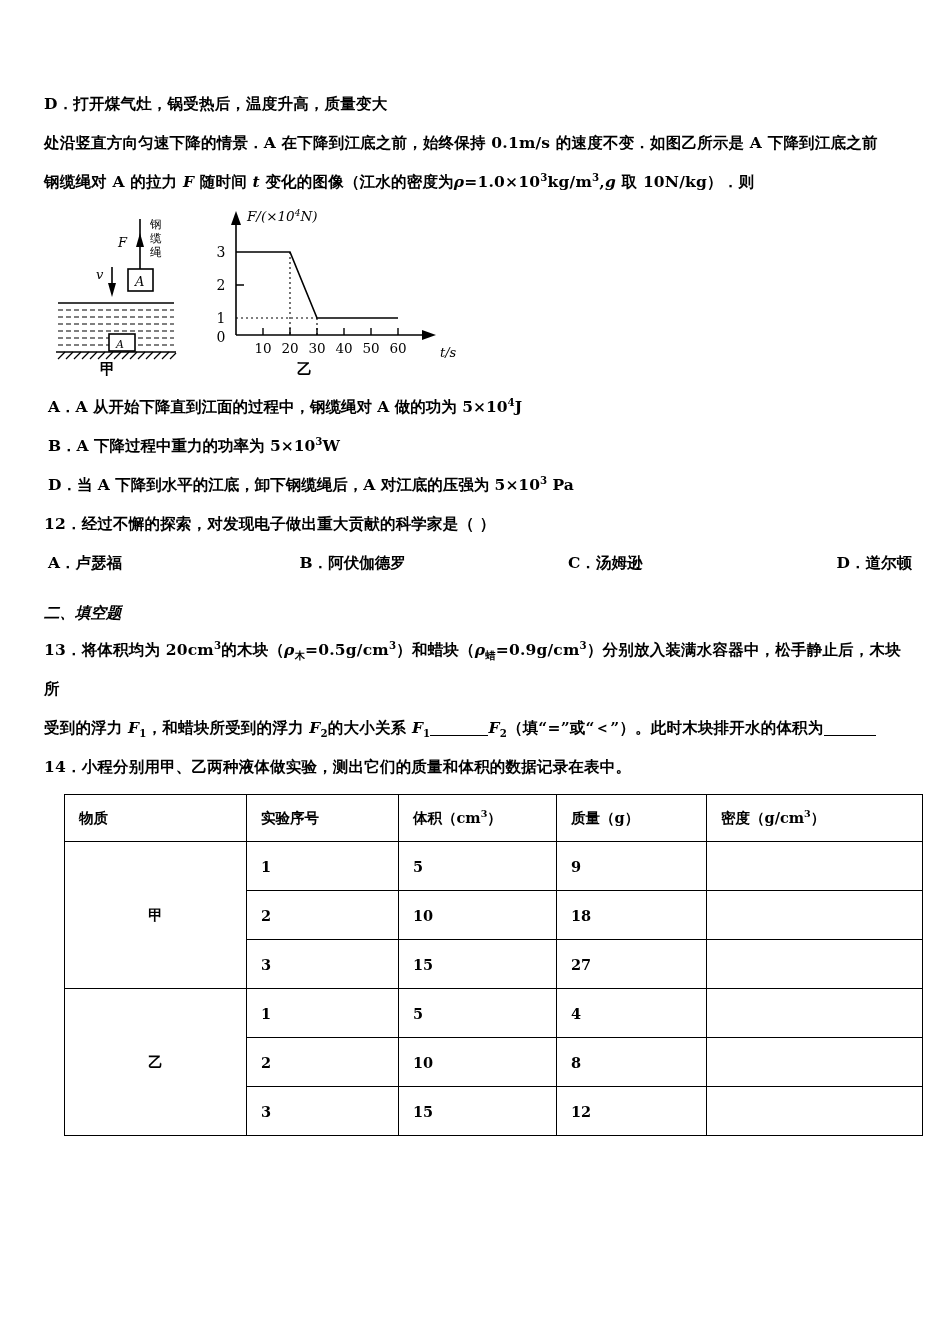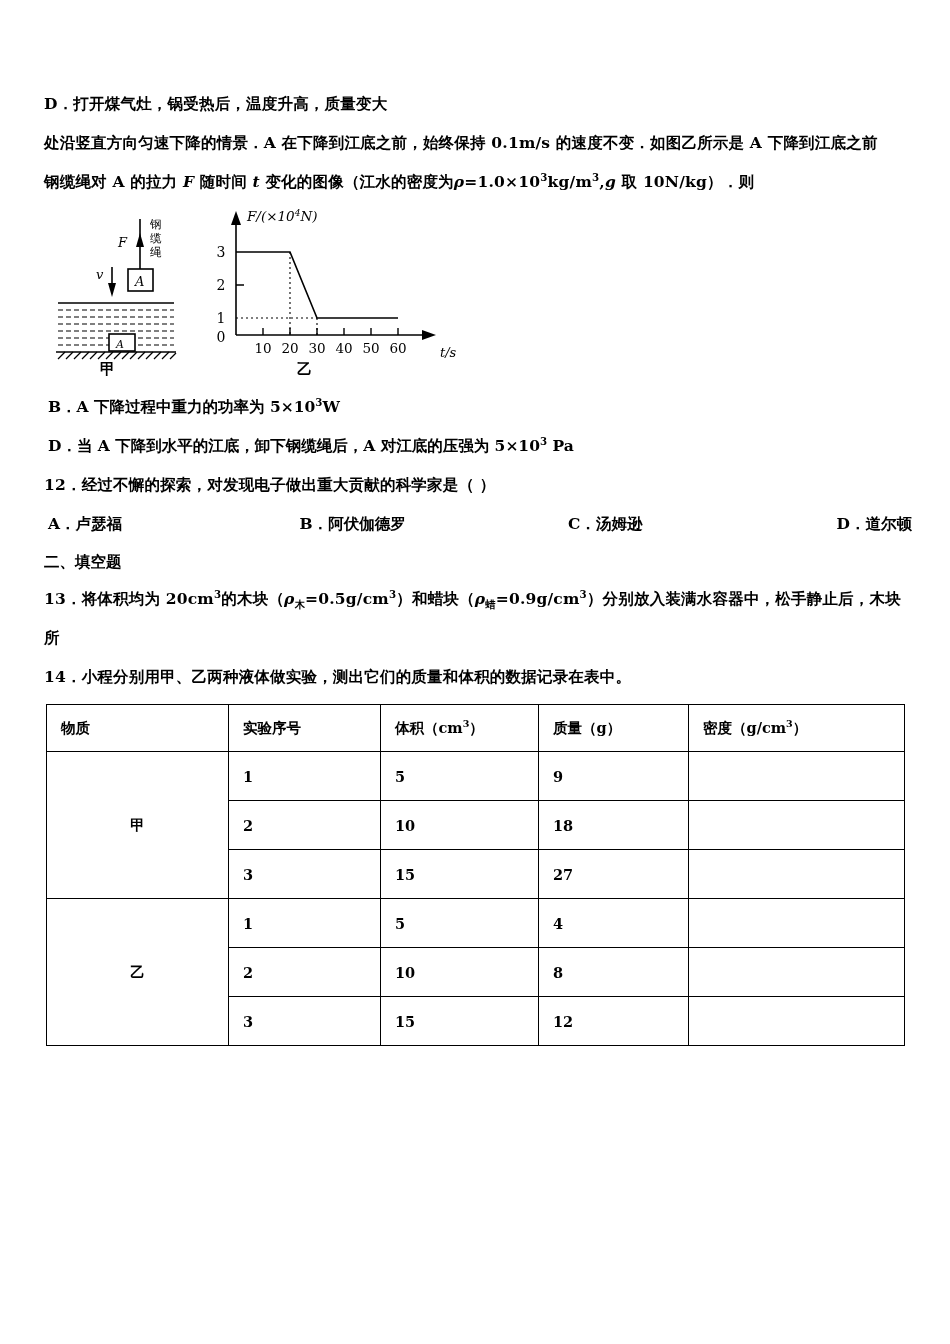--- a/index.html
+++ b/index.html
@@ -42,21 +42,22 @@
   .it{font-style:italic;}
   .blank{
     display:inline-block;
     border-bottom:1.4px solid #000;
     vertical-align:-3px;
   }
   .sec-head{
     font-size:15.5px;
     font-weight:bold;
     line-height:34px;
-    margin-top:2px;
+    margin-top:14px;
+    font-style:italic;
   }
   
   .figwrap{
     position:relative;
     height:182px;
     margin-top:4px;
     margin-left:8px;
   }
   .fig-left{position:absolute;left:0;top:2px;width:150px;height:160px;}
   .fig-right{position:absolute;left:150px;top:0;width:270px;height:165px;}
@@ -78,21 +79,21 @@
   }
   .opt-row > span{display:inline-block;}
   .ow1{width:158px;}
   .ow2{width:175px;}
   .ow3{width:175px;}
   
   table{
     border-collapse:collapse;
     width:858px;
     margin-top:8px;
-    margin-left:2px;
+    margin-left:20px;
     table-layout:fixed;
   }
   table td,table th{
     border:1.3px solid #000;
     font-size:14.5px;
     font-weight:bold;
     text-align:left;
     padding:0 0 0 14px;
     font-family:"DejaVu Serif","Liberation Serif",serif;
   }
@@ -221,38 +222,42 @@
 
         <polyline points="34,47 88,47 115,113 196,113" fill="none" stroke="#000" stroke-width="1.6"></polyline>
       </svg>
     </div>
 
     <div class="cap cap-a">甲</div>
     <div class="cap cap-b">乙</div>
   </div>
 
   <div class="opt opt-ind">
+    <span>A．</span><span>A 从开始下降直到江面的过程中，钢缆绳对 A 做的功为 5×10</span><sup>4</sup><span>J</span>
+  </div>
+  <div class="opt opt-ind">
     <span>B．</span><span>A 下降过程中重力的功率为 5×10</span><sup>3</sup><span>W</span>
   </div>
   <div class="opt opt-ind">
     <span>D．</span><span>当 A 下降到水平的江底，卸下钢缆绳后，A 对江底的压强为 5×10</span><sup>3</sup><span> Pa</span>
   </div>
 
   <div class="q-line">12．经过不懈的探索，对发现电子做出重大贡献的科学家是（ ）</div>
   <div class="opt-row opt-ind">
     <span class="ow1"><span>A．</span><span>卢瑟福</span></span>
     <span class="ow2"><span>B．</span><span>阿伏伽德罗</span></span>
     <span class="ow3"><span>C．</span><span>汤姆逊</span></span>
     <span><span>D．</span><span>道尔顿</span></span>
   </div>
 
   <div class="sec-head">二、填空题</div>
 
   <div class="q-para">
     <div><span>13．将体积均为 20cm</span><sup>3</sup><span>的木块（</span><span class="it">ρ</span><sub>木</sub><span>=0.5g/cm</span><sup>3</sup><span>）和蜡块（</span><span class="it">ρ</span><sub>蜡</sub><span>=0.9g/cm</span><sup>3</sup><span>）分别放入装满水容器中，松手静止后，木块所</span></div>
+    <div><span>受到的浮力 </span><span class="it">F</span><sub>1</sub><span>，和蜡块所受到的浮力 </span><span class="it">F</span><sub>2</sub><span>的大小关系 </span><span class="it">F</span><sub>1</sub><span class="blank" style="width:58px"></span><span class="it">F</span><sub>2</sub><span>（填“=”或“＜”）。此时木块排开水的体积为</span><span class="blank" style="width:52px"></span></div>
   </div>
 
   <div class="q-line">14．小程分别用甲、乙两种液体做实验，测出它们的质量和体积的数据记录在表中。</div>
 
   <table>
     <colgroup>
       <col class="c1">
         <col class="c2">
         <col class="c3">
         <col class="c4">

